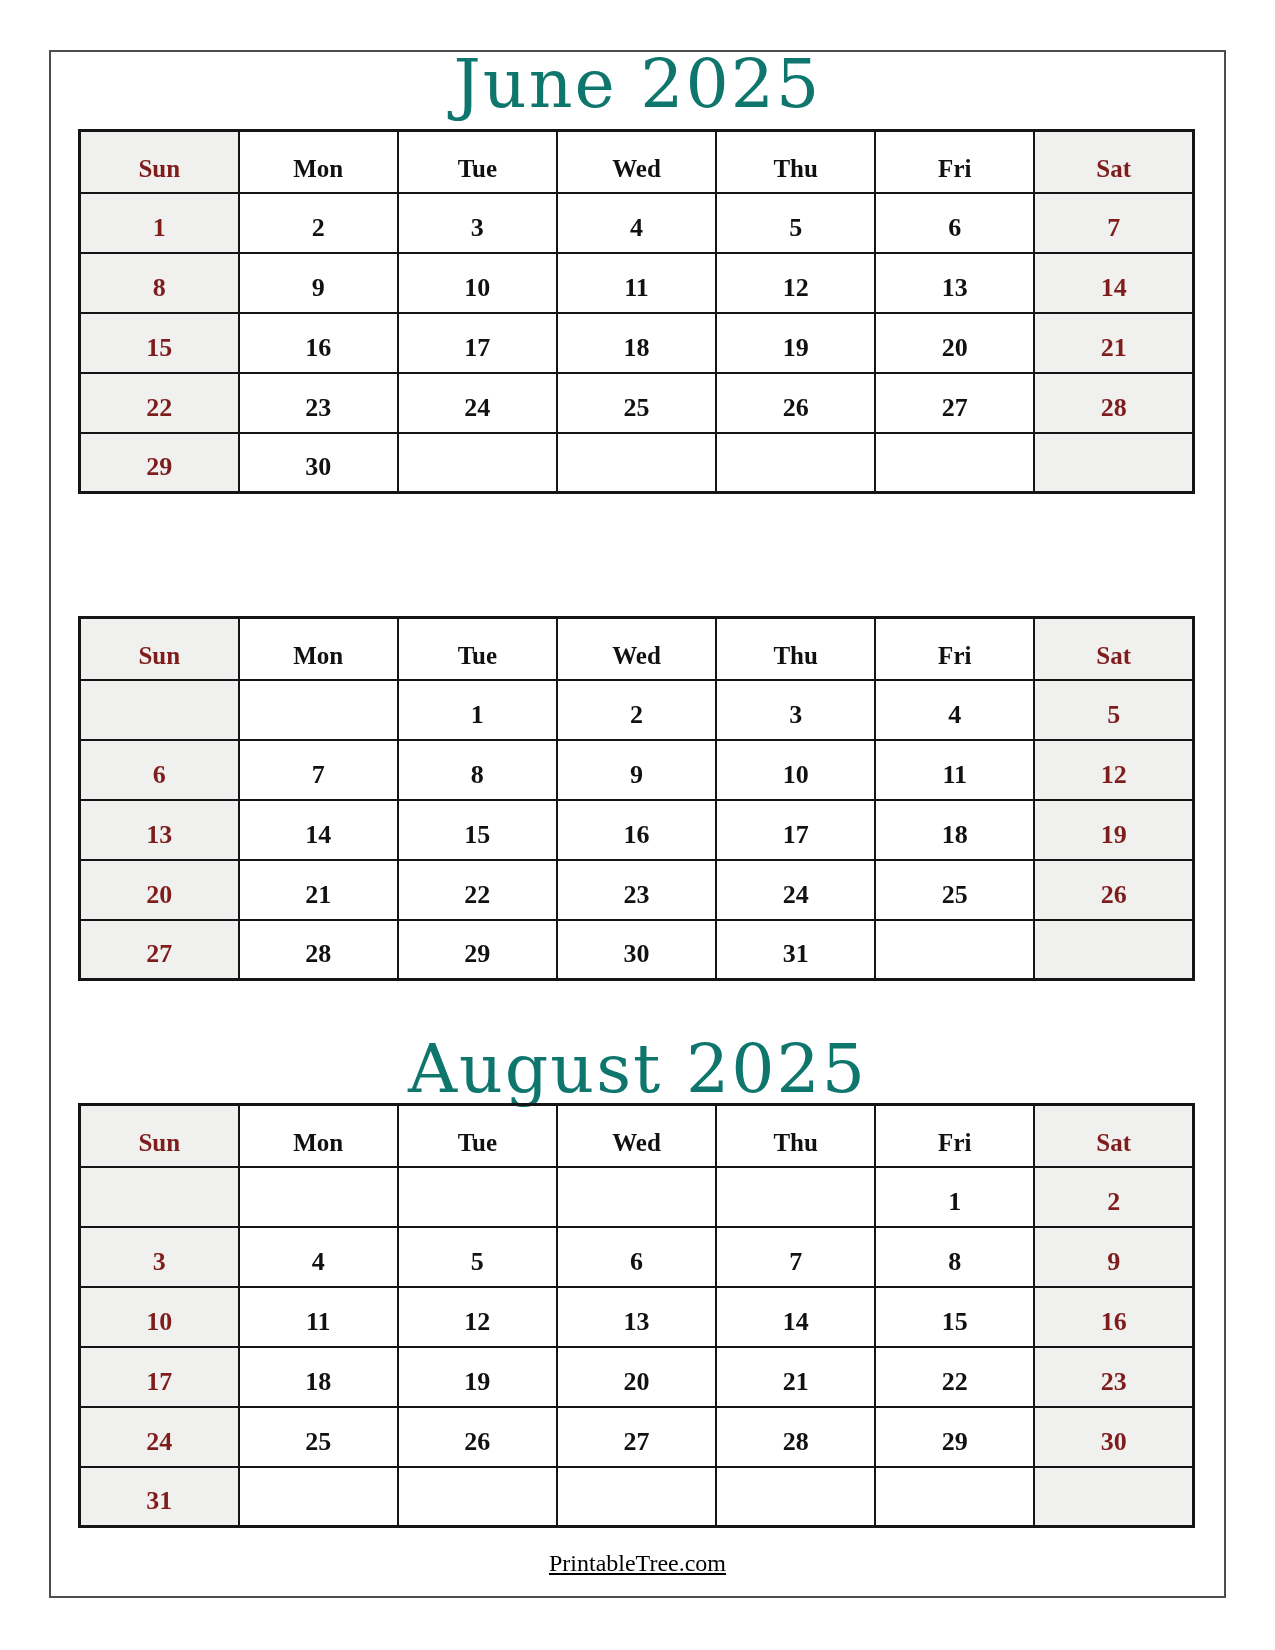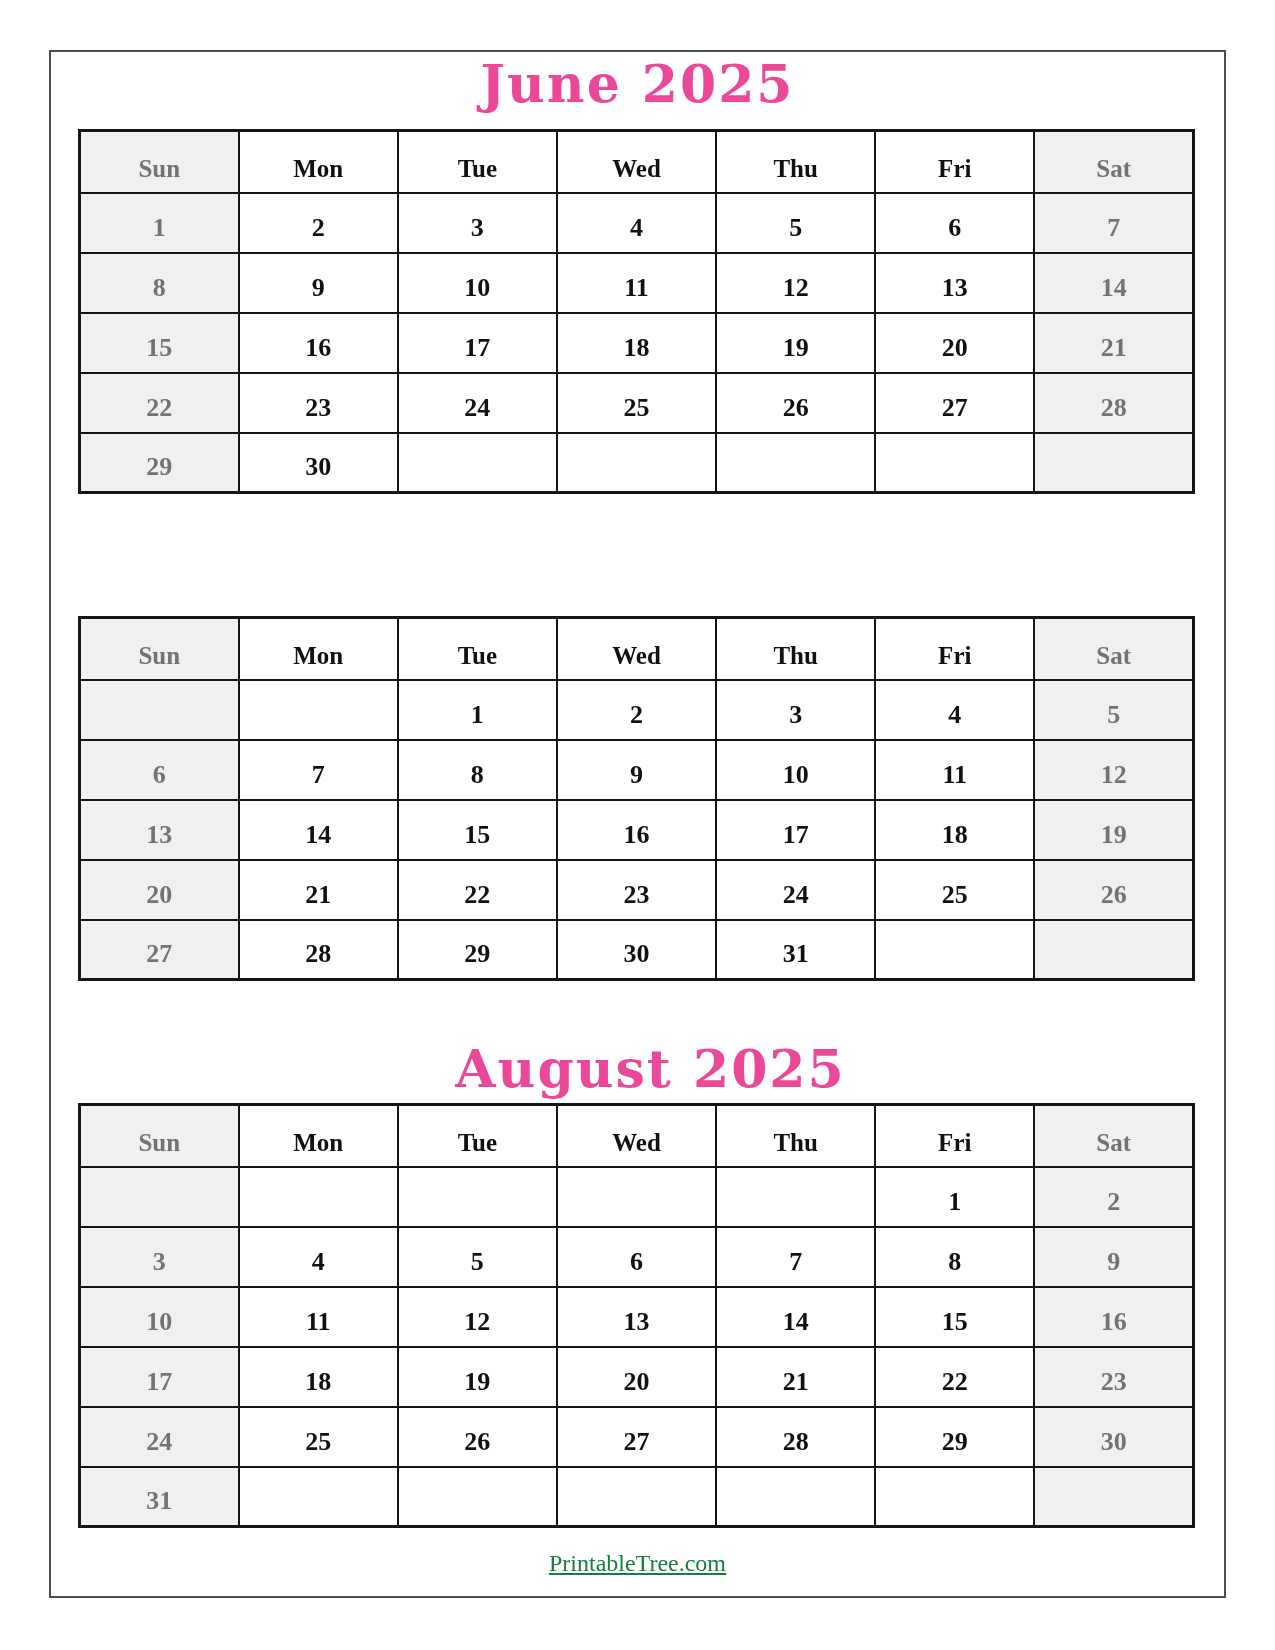--- a/index.html
+++ b/index.html
@@ -18,30 +18,30 @@
     height: 1548px;
     border: 2px solid #4d4d4d;
     background: #ffffff;
   }
   .month-title {
     position: absolute;
     left: 0;
     width: 100%;
     text-align: center;
     font-family: "DejaVu Serif", serif;
-    font-weight: bold;
-    font-size: 52px;
+    font-weight: normal;
+    font-size: 68px;
     line-height: 56px;
     letter-spacing: 2px;
-    color: #ec4899;
+    color: #0f766e;
     white-space: nowrap;
   }
   #title-june   { top: 4px;   }
   #title-july   { top: 501px; }
-  #title-august { top: 989px; margin-left: 13px; }
+  #title-august { top: 989px; }
 
   table.cal {
     position: absolute;
     left: 27px;
     border-collapse: collapse;
     table-layout: fixed;
     width: 1117px;
     border: 3px solid #151515;
   }
   #table-june   { top: 77px;   }
@@ -53,33 +53,33 @@
     text-align: center;
     vertical-align: bottom;
     padding: 0 0 9px 0;
     font-family: "Liberation Serif", serif;
     font-weight: bold;
     color: #111111;
     overflow: hidden;
   }
   table.cal th { height: 62px; font-size: 25px; }
   table.cal td { height: 60px; font-size: 26px; }
-  table.cal .weekend { background: #f0f0ee; color: #737373; }
+  table.cal .weekend { background: #f0f0ee; color: #7f1d1d; }
 
   .footer {
     position: absolute;
     top: 1498px;
     left: 0;
     width: 100%;
     text-align: center;
   }
   .site-link {
     font-family: "Liberation Serif", serif;
     font-size: 24px;
-    color: #15803d;
+    color: #000000;
     cursor: pointer;
   }
 </style>
 </head>
 <body>
 
 <div class="page">
 
   <h2 class="month-title" id="title-june">June 2025</h2>
   <table class="cal" id="table-june">

